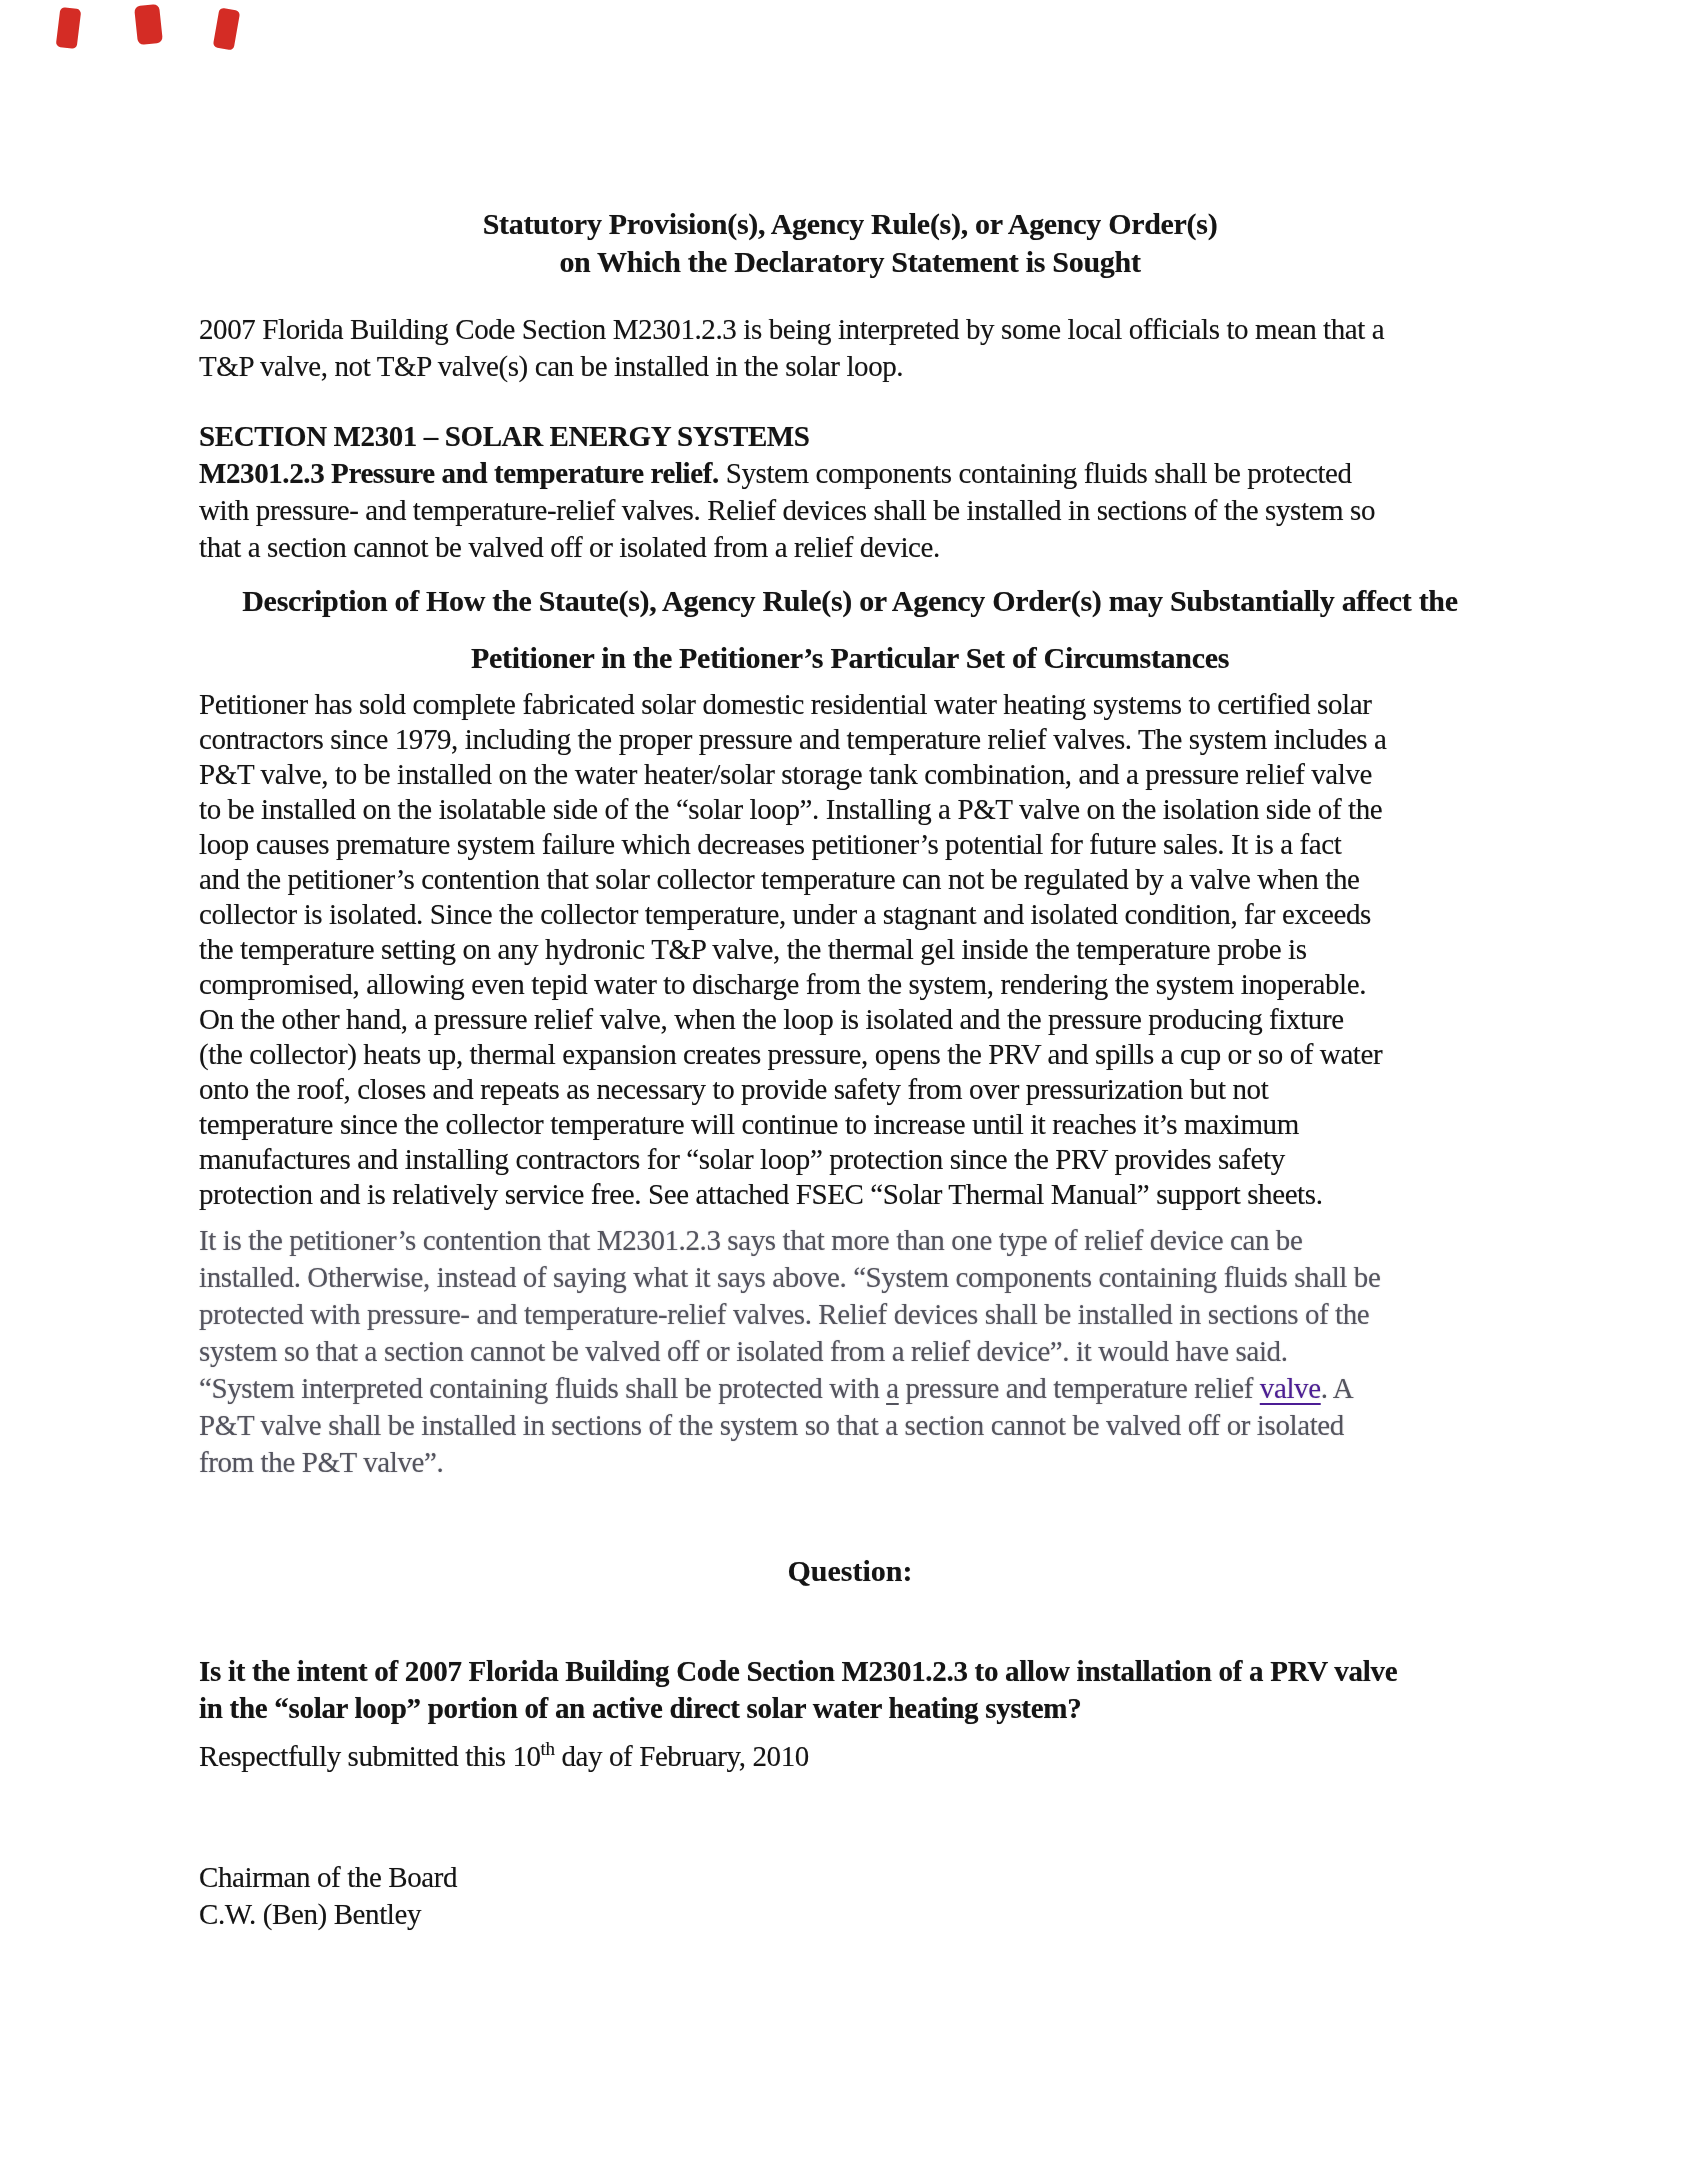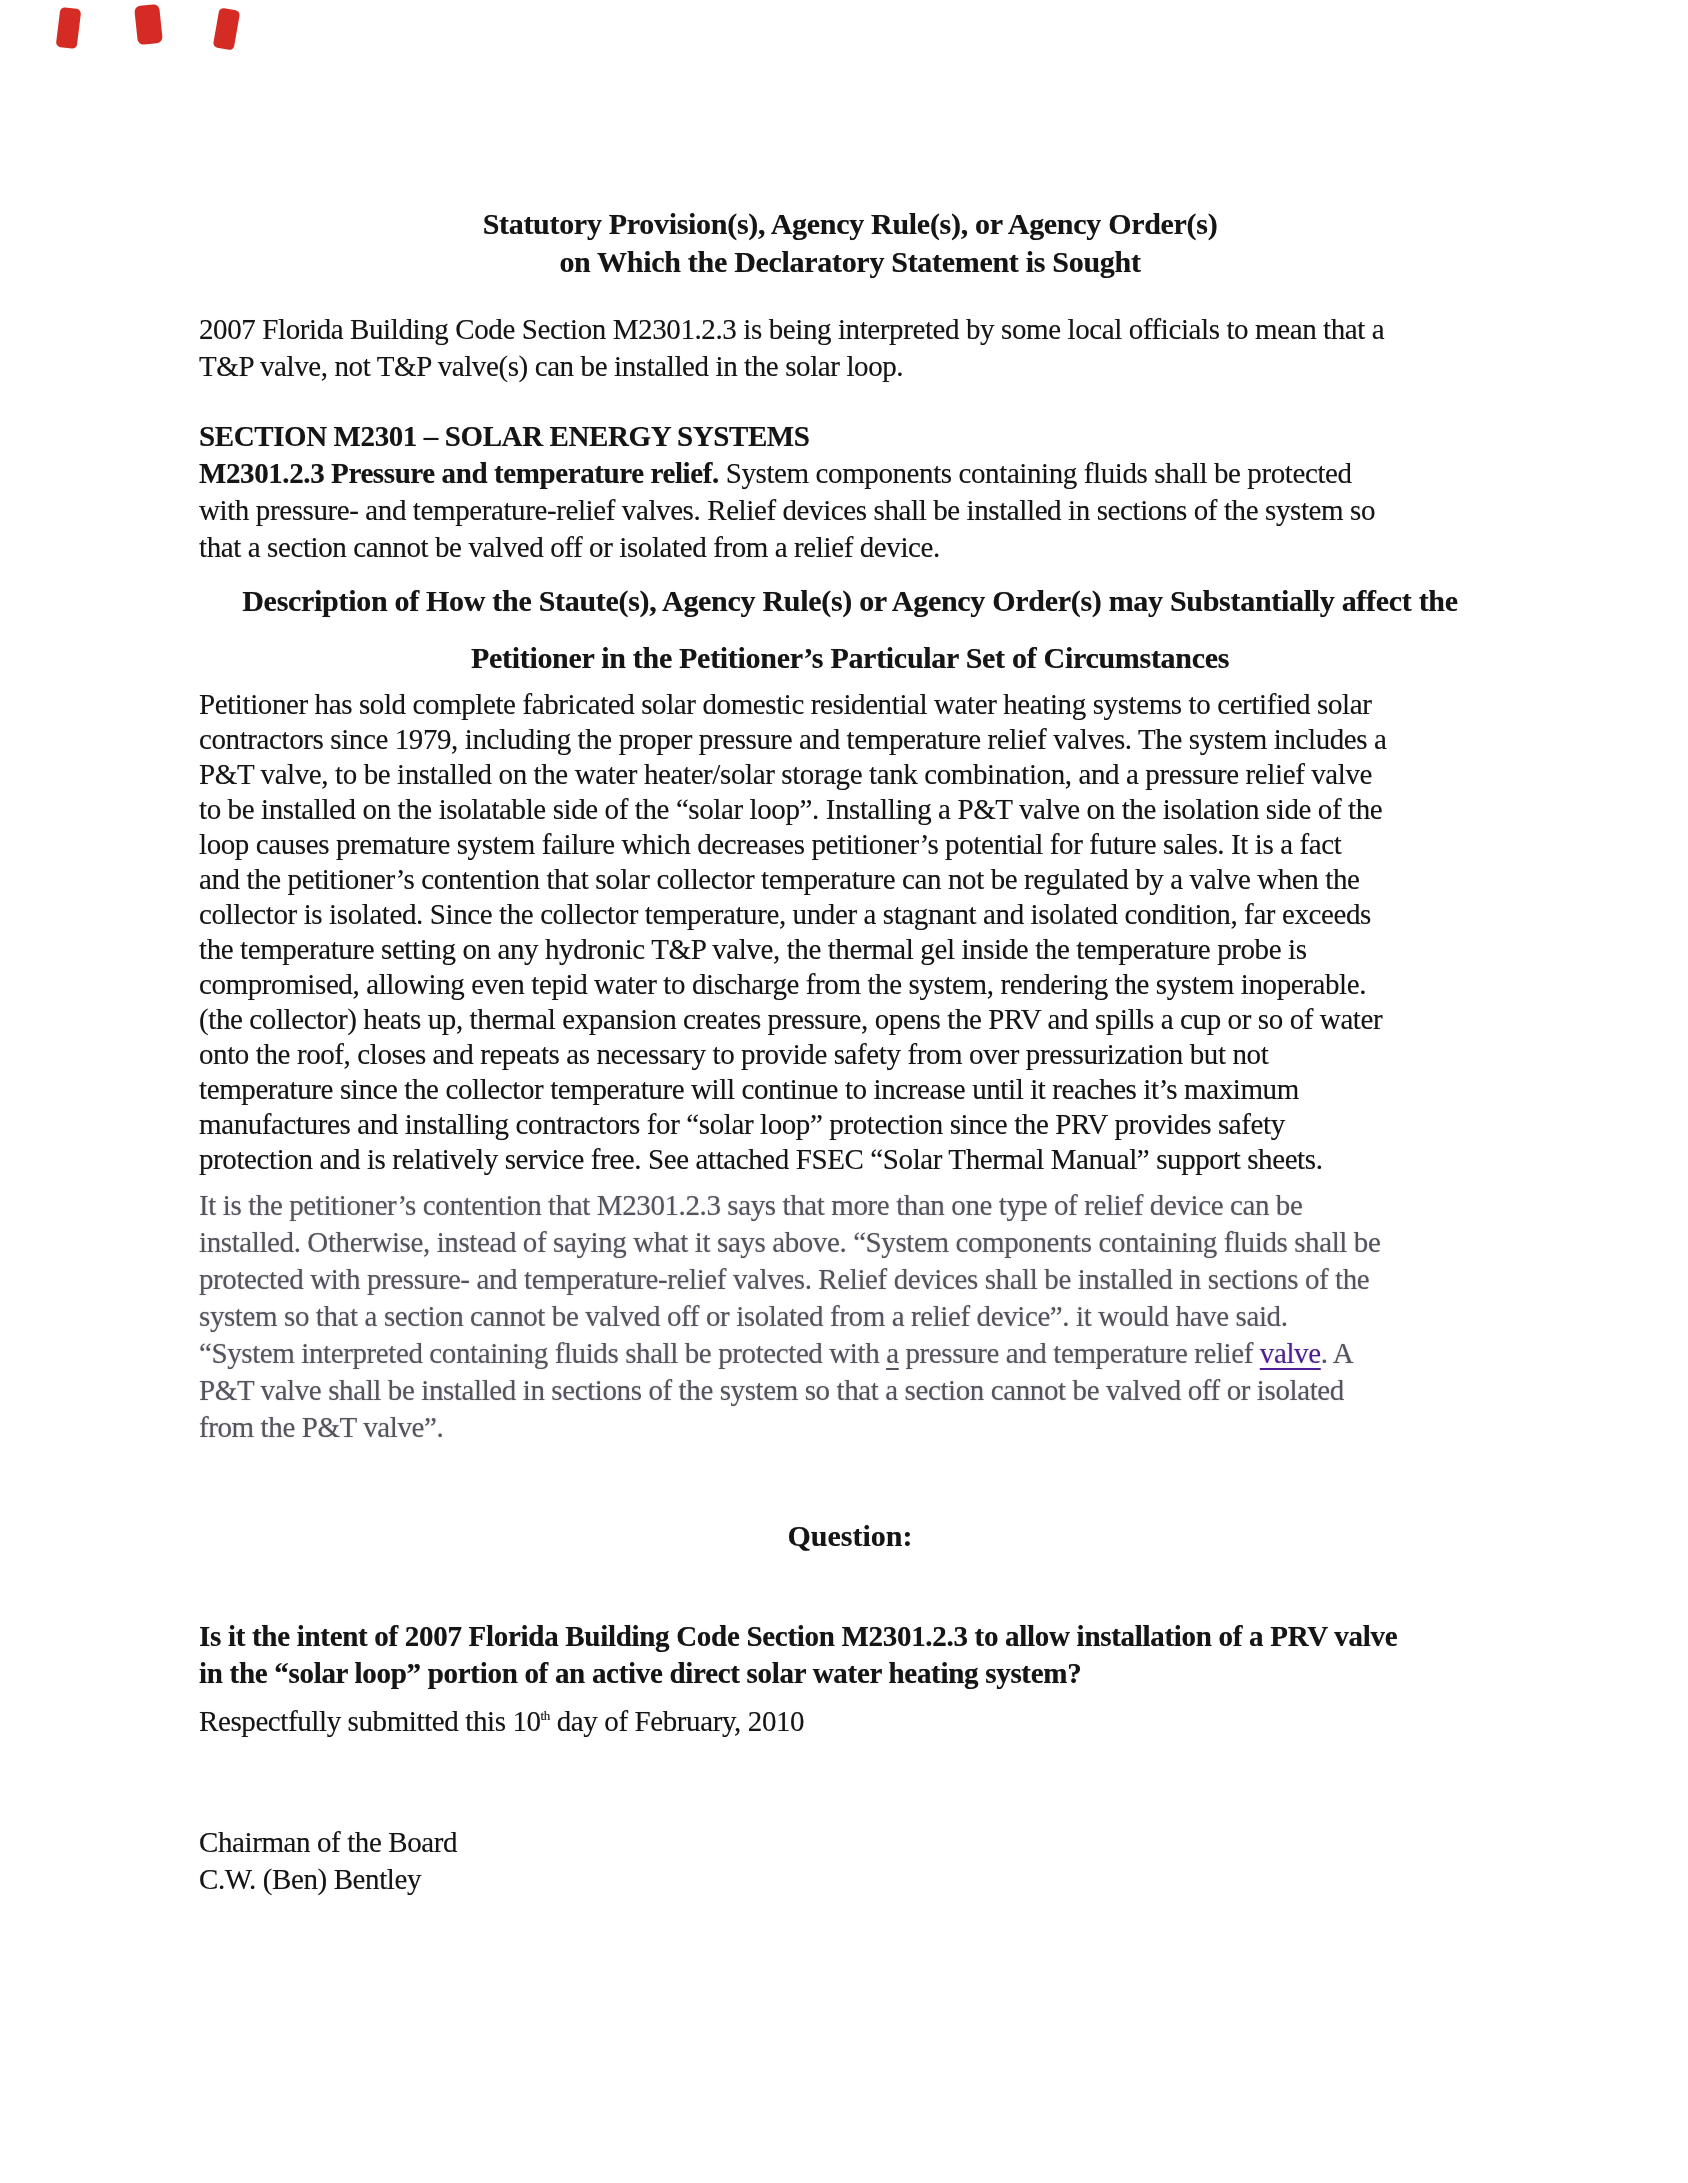--- a/index.html
+++ b/index.html
@@ -84,21 +84,21 @@
 
   .bold-q {
     margin-top:64px;
     font-weight:bold;
     line-height:37px;
     letter-spacing:-0.3px;
     text-shadow:0 0 0.7px rgba(0,0,0,.5);
   }
 
   .submitted { margin-top:11.3px; line-height:37px; }
-  .submitted sup { font-size:13px; vertical-align:super; line-height:0; }
+  .submitted sup { font-size:19px; vertical-align:super; line-height:0; }
 
   .signature { margin-top:84px; line-height:37px; }
 
   
   .ink-marks { position:absolute; left:58px; top:4px; width:213px; height:53px; }
   .ink-marks .mark { position:absolute; opacity:.92; }
   .ink-marks .m1 { left:0;   top:4px; width:21px; height:40px; border-radius:4.7px; transform:rotate(7deg); }
   .ink-marks .m2 { left:78px; top:1.3px; width:25px; height:39px; border-radius:6px; transform:rotate(-6deg); }
   .ink-marks .m3 { left:158px; top:5.3px; width:21px; height:40px; border-radius:4.7px; transform:rotate(10deg); }
 </style>
@@ -140,20 +140,21 @@
     <div class="main-para body-text">
       <div class="line">Petitioner has sold complete fabricated solar domestic residential water heating systems to certified solar</div>
       <div class="line">contractors since 1979, including the proper pressure and temperature relief valves. The system includes a</div>
       <div class="line">P&amp;T valve, to be installed on the water heater/solar storage tank combination, and a pressure relief valve</div>
       <div class="line">to be installed on the isolatable side of the “solar loop”. Installing a P&amp;T valve on the isolation side of the</div>
       <div class="line">loop causes premature system failure which decreases petitioner’s potential for future sales. It is a fact</div>
       <div class="line">and the petitioner’s contention that solar collector temperature can not be regulated by a valve when the</div>
       <div class="line">collector is isolated. Since the collector temperature, under a stagnant and isolated condition, far exceeds</div>
       <div class="line">the temperature setting on any hydronic T&amp;P valve, the thermal gel inside the temperature probe is</div>
       <div class="line">compromised, allowing even tepid water to discharge from the system, rendering the system inoperable.</div>
+      <div class="line">On the other hand, a pressure relief valve, when the loop is isolated and the pressure producing fixture</div>
       <div class="line">(the collector) heats up, thermal expansion creates pressure, opens the PRV and spills a cup or so of water</div>
       <div class="line">onto the roof, closes and repeats as necessary to provide safety from over pressurization but not</div>
       <div class="line">temperature since the collector temperature will continue to increase until it reaches it’s maximum</div>
       <div class="line">manufactures and installing contractors for “solar loop” protection since the PRV provides safety</div>
       <div class="line">protection and is relatively service free. See attached FSEC “Solar Thermal Manual” support sheets.</div>
     </div>
 
     <div class="contention body-text">
       <div class="line">It is the petitioner’s contention that M2301.2.3 says that more than one type of relief device can be</div>
       <div class="line">installed. Otherwise, instead of saying what it says above. “System components containing fluids shall be</div>

